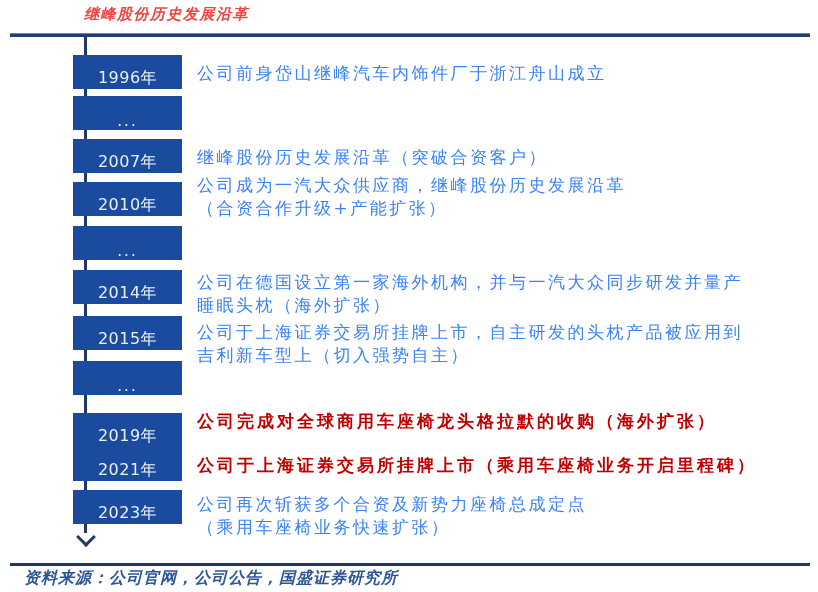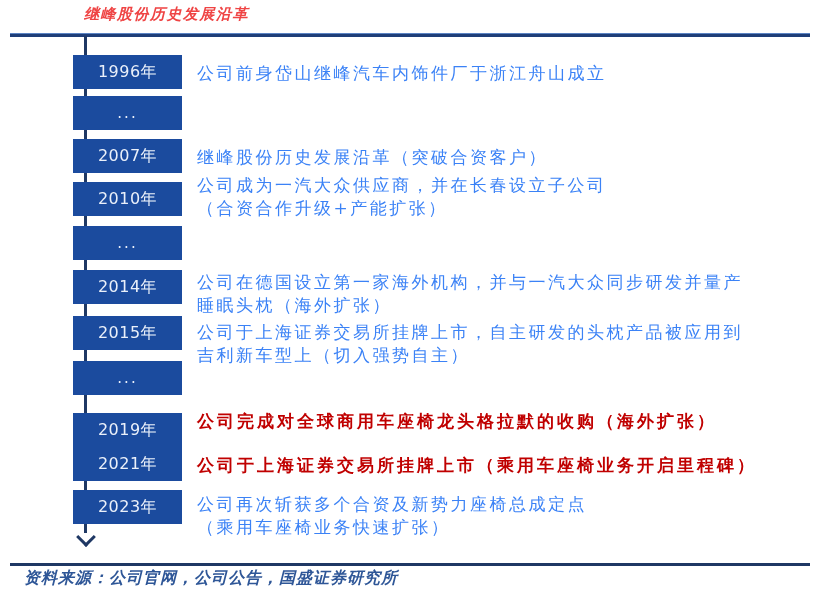--- a/index.html
+++ b/index.html
@@ -23,21 +23,21 @@
     background:#1F3864;
   }
   .arrow-head {
     position:absolute; left:79px; top:530px; width:11px; height:11px;
     border-right:3px solid #1F3864; border-bottom:3px solid #1F3864;
     transform:rotate(45deg);
   }
   .ybox {
     position:absolute; left:73px; width:109px; height:34px;
     background:#1B4B9E; color:#EAF0FA;
-    display:flex; align-items:center; justify-content:center;
+    display:flex; align-items:flex-end; justify-content:center;
     font-size:16px; letter-spacing:0.5px;
   }
   .ybox.dots { font-size:15px; letter-spacing:2px; }
   .desc {
     position:absolute; left:197px; width:600px;
     font-family:"DejaVu Serif", serif;
     font-size:17px; line-height:23px; letter-spacing:2.5px;
     color:#3b82f6; white-space:pre-line;
   }
   .desc.red {
@@ -101,21 +101,21 @@
       </div>
     <div class="ybox b9">
         <span>2021年</span>
       </div>
     <div class="ybox b10">
         <span>2023年</span>
       </div>
 
     <div class="desc t0">公司前身岱山继峰汽车内饰件厂于浙江舟山成立</div>
     <div class="desc t2">继峰股份历史发展沿革（突破合资客户）</div>
-    <div class="desc t3">公司成为一汽大众供应商，并在长春设立子公司
+    <div class="desc t3">公司成为一汽大众供应商，继峰股份历史发展沿革
 （合资合作升级+产能扩张）</div>
     <div class="desc t5">公司在德国设立第一家海外机构，并与一汽大众同步研发并量产
 睡眠头枕（海外扩张）</div>
     <div class="desc t6">公司于上海证券交易所挂牌上市，自主研发的头枕产品被应用到
 吉利新车型上（切入强势自主）</div>
     <div class="desc red t8">公司完成对全球商用车座椅龙头格拉默的收购（海外扩张）</div>
     <div class="desc red t9">公司于上海证券交易所挂牌上市（乘用车座椅业务开启里程碑）</div>
     <div class="desc t10">公司再次斩获多个合资及新势力座椅总成定点
 （乘用车座椅业务快速扩张）</div>
   </div>

